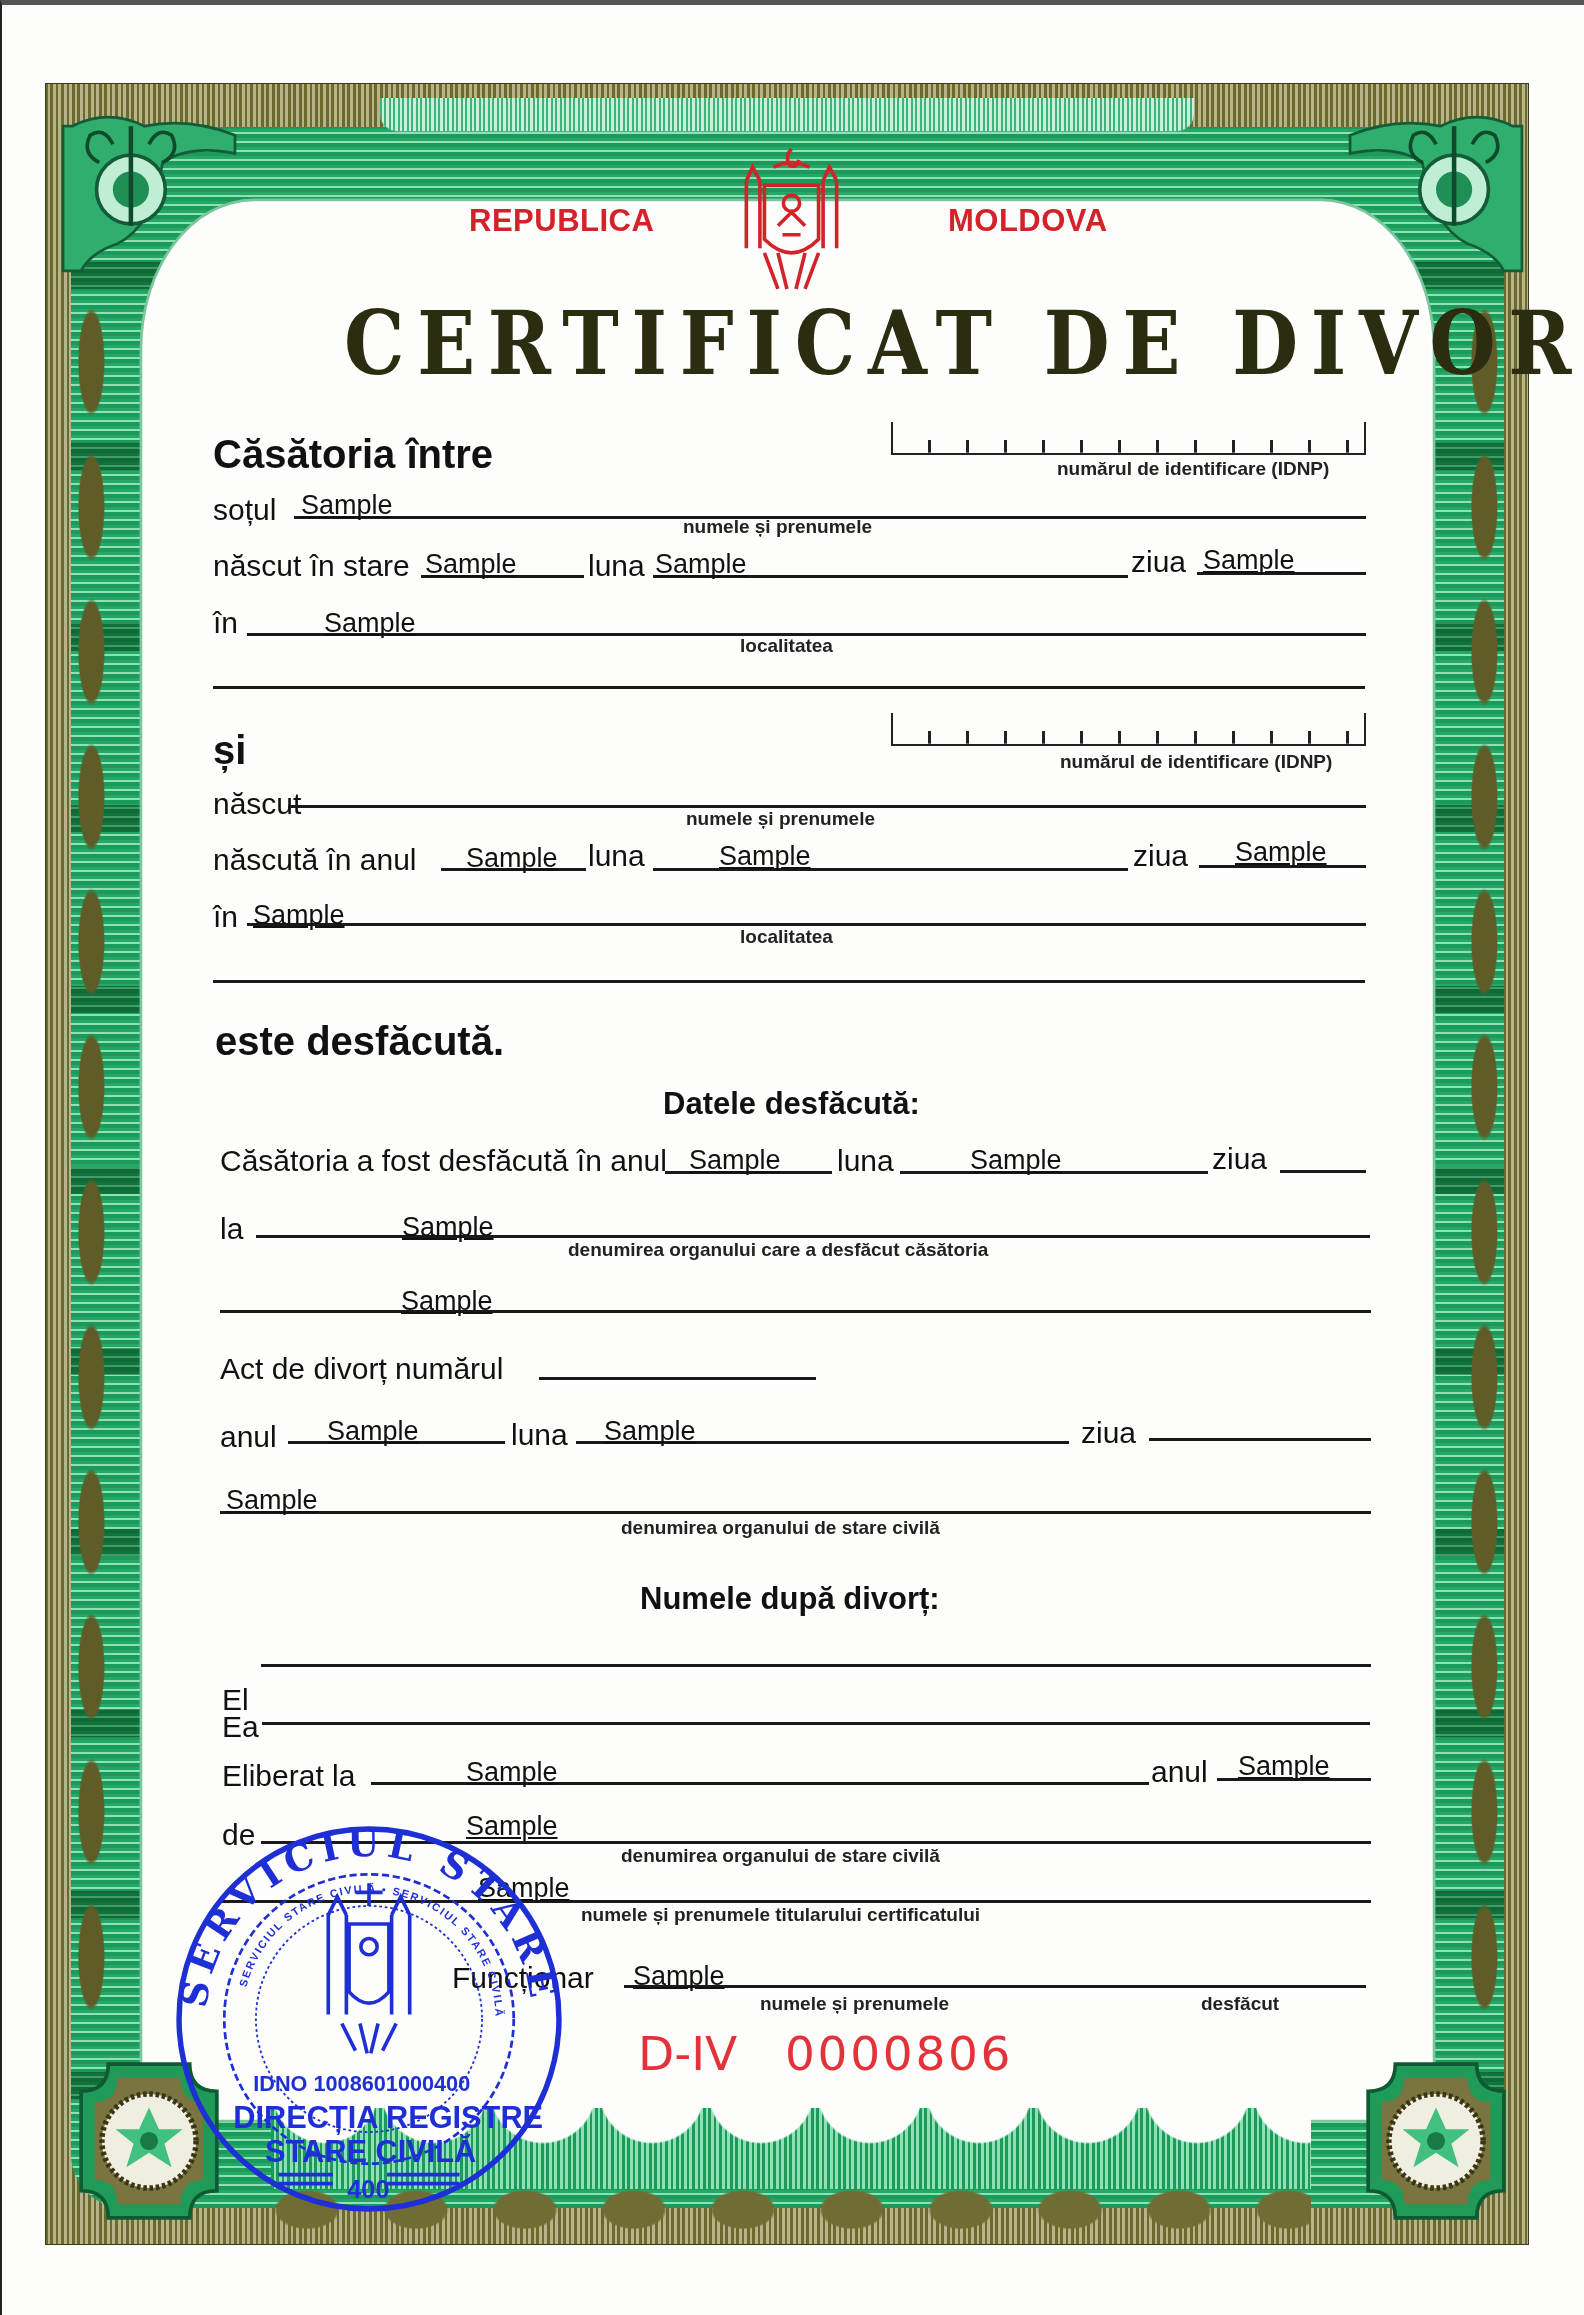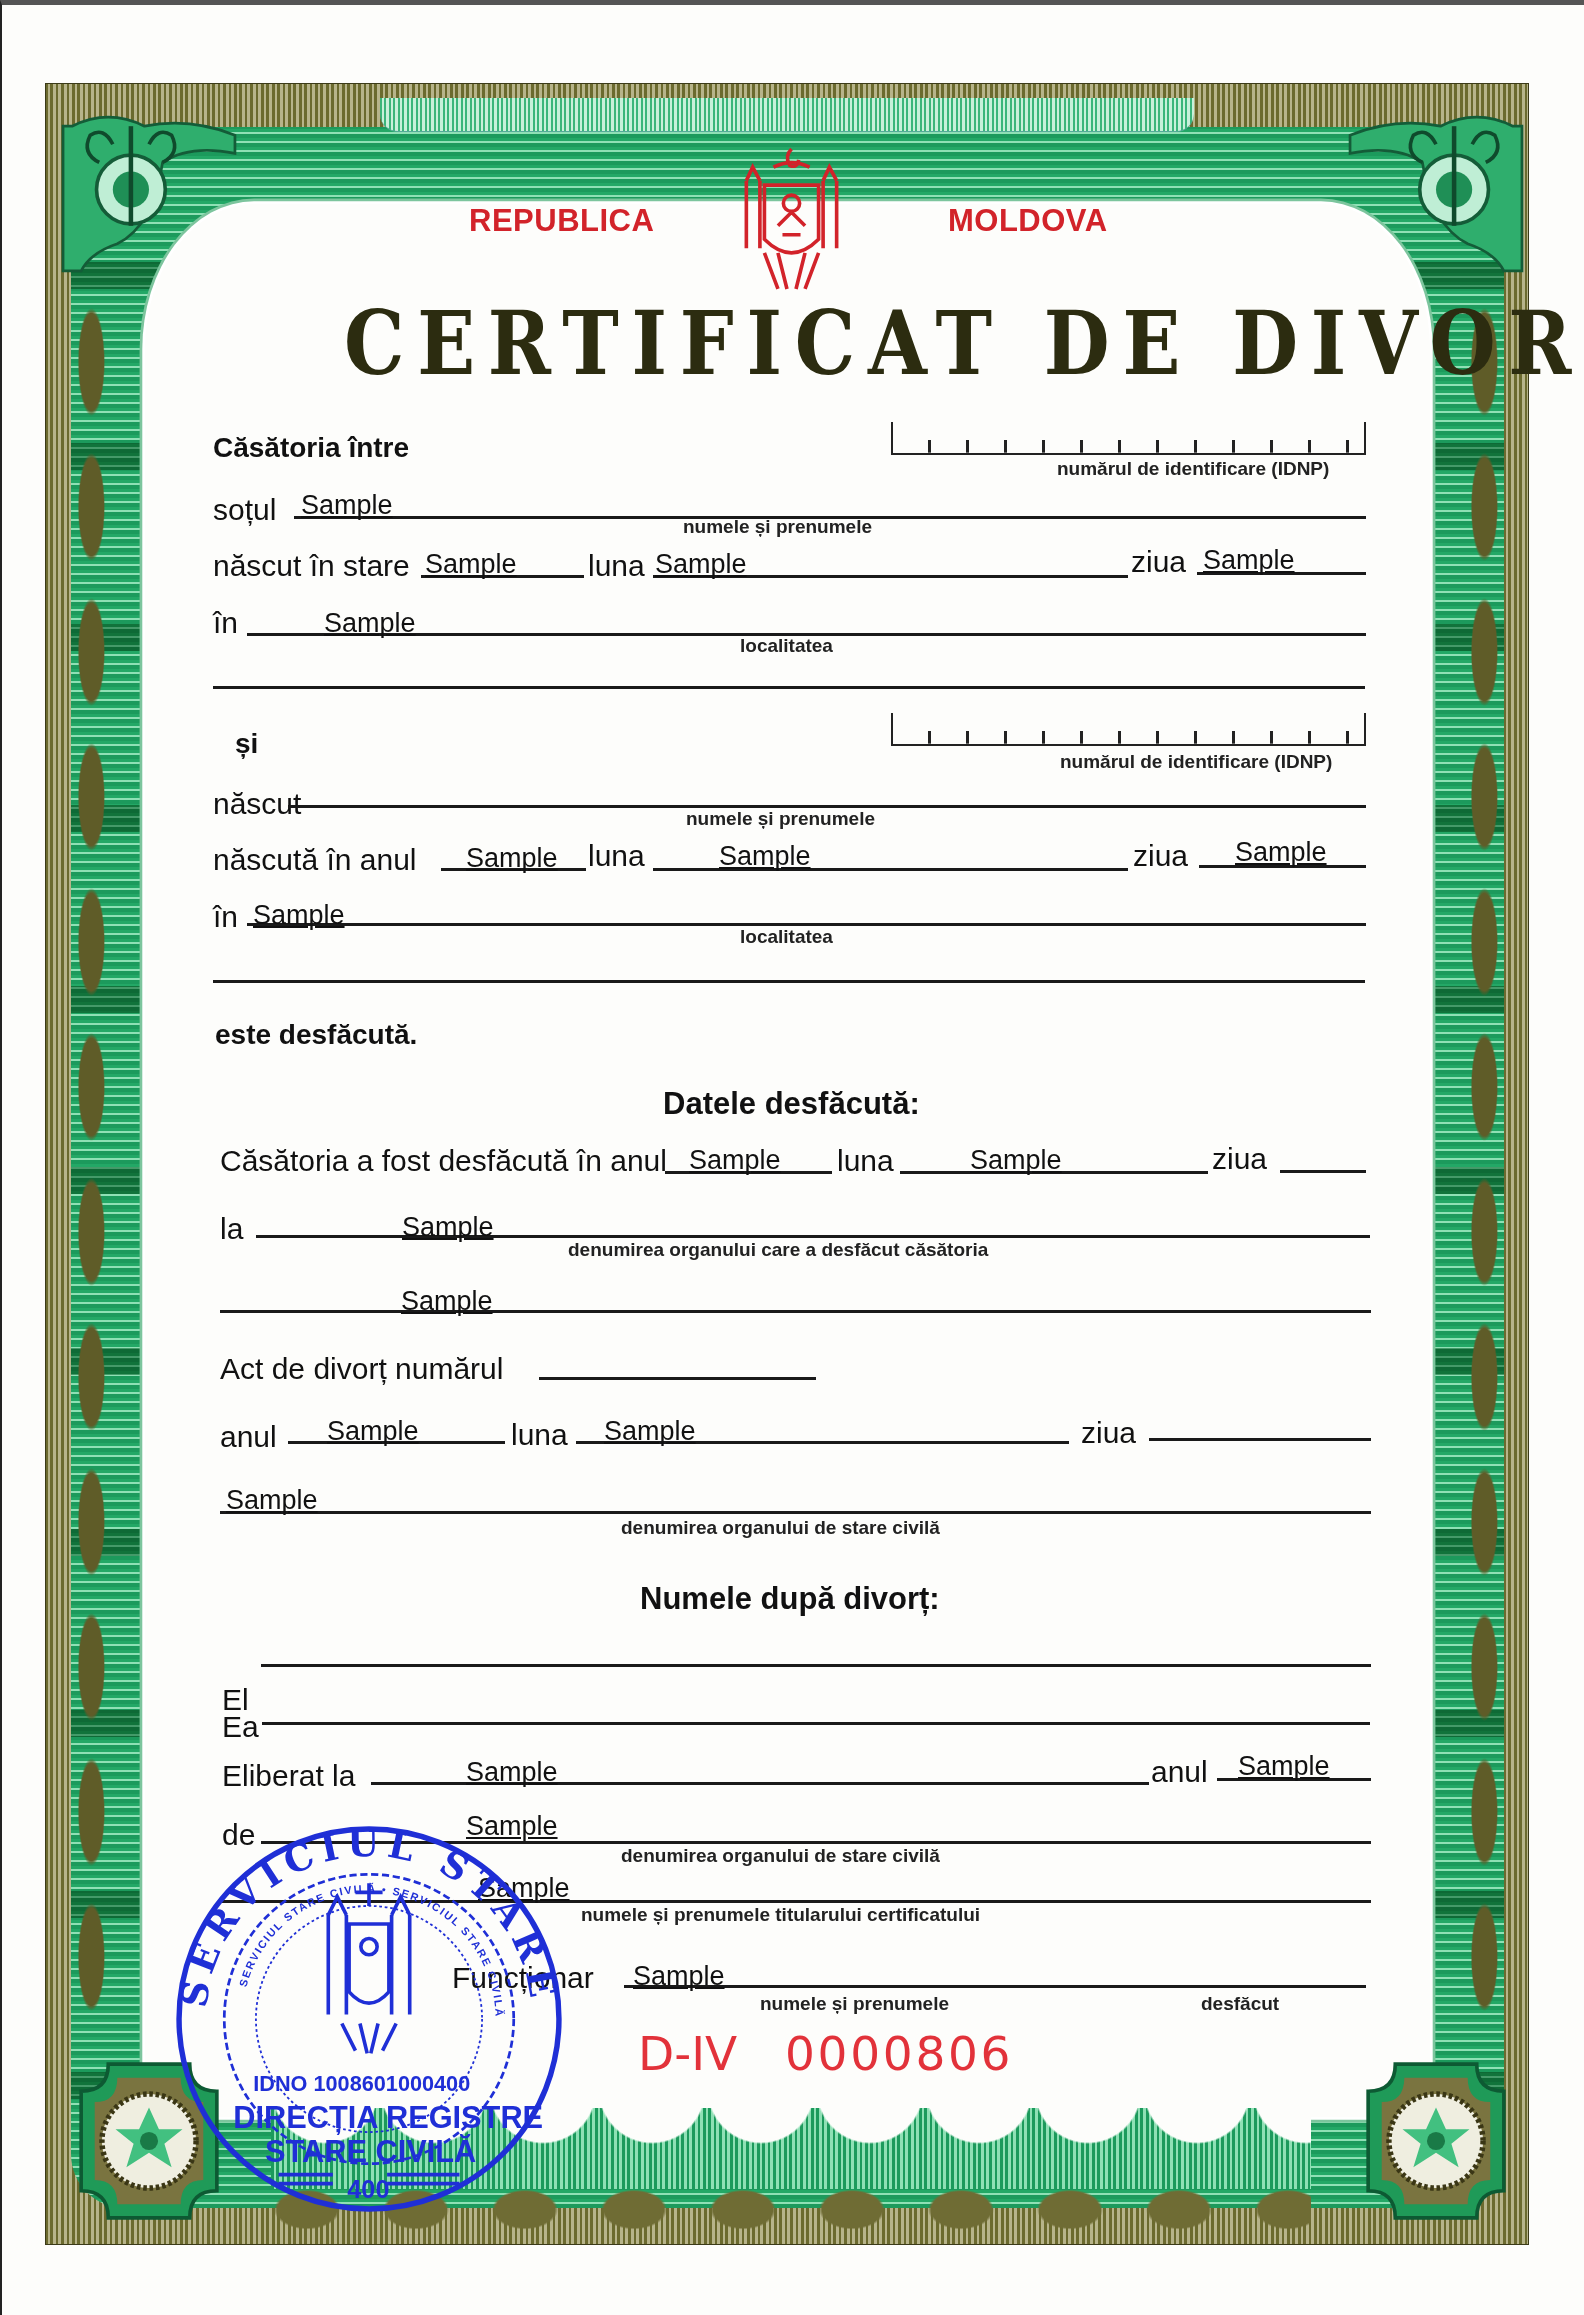--- a/index.html
+++ b/index.html
@@ -64,21 +64,21 @@
   .side-beads-r { left: 1469px; }
 
   
   .abs { position: absolute; white-space: nowrap; }
   .red-hdr { color: #d2232a; font-weight: bold; font-size: 31px; letter-spacing: 0.5px; }
   .title {
     font-family: "DejaVu Serif", serif; font-weight: bold; font-size: 76px; letter-spacing: 12.7px;
     color: #2c2c10; transform: scaleY(1.15);
   }
   .label { font-size: 30px; color: #111; }
-  .label-b { font-size: 28px; font-weight: bold; }
+  .label-b { font-size: 40px; font-weight: bold; }
   .heading { font-size: 31px; font-weight: bold; }
   .hint { font-size: 19px; font-weight: bold; color: #222; }
   .val { font-size: 27px; color: #111; text-decoration: underline; text-underline-offset: 1.8px; }
   .line { position: absolute; height: 2.7px; background: #1a1a1a; }
   .idnp-box { position: absolute; height: 33px; border-left: 2.7px solid #222; border-right: 2.7px solid #222; border-bottom: 2.7px solid #222; box-sizing: border-box;
     background: repeating-linear-gradient(90deg, transparent 0 35px, #222 35px 38px) bottom / 100% 12.7px no-repeat; }
   .serial { color: #e2323a; font-size: 47px; font-family: "DejaVu Sans", sans-serif; }
 
   
   .stamp { position: absolute; left: 170px; top: 1820px; width: 398px; height: 398px; }
@@ -165,21 +165,21 @@
 <div class="abs label" style="left:1131px; top:545px;">ziua</div>
 <div class="line" style="left:1197px; top:572px; width:169px;"></div>
 <div class="abs val" style="left:1203px; top:545px;">Sample</div>
 
 <div class="abs label" style="left:213px; top:606px;">în</div>
 <div class="line" style="left:247px; top:633px; width:1119px;"></div>
 <div class="abs val" style="left:324px; top:608px;">Sample</div>
 <div class="abs hint" style="left:740px; top:635px;">localitatea</div>
 <div class="line" style="left:213px; top:686px; width:1152px;"></div>
 
-<div class="abs label-b" style="left:213px; top:728px;margin-left:22px;">și</div>
+<div class="abs label-b" style="left:213px; top:728px;">și</div>
 <div class="idnp-box" style="left:891px; top:713px; width:475px;"></div>
 <div class="abs hint" style="left:1060px; top:751px;">numărul de identificare (IDNP)</div>
 
 <div class="abs label" style="left:213px; top:787px;">născut</div>
 <div class="line" style="left:288px; top:805px; width:1078px;"></div>
 <div class="abs val" style="left:294px; top:780px;"></div>
 <div class="abs hint" style="left:686px; top:808px;">numele și prenumele</div>
 
 <div class="abs label" style="left:213px; top:843px;">născută în anul</div>
 <div class="line" style="left:441px; top:868px; width:145px;"></div>

